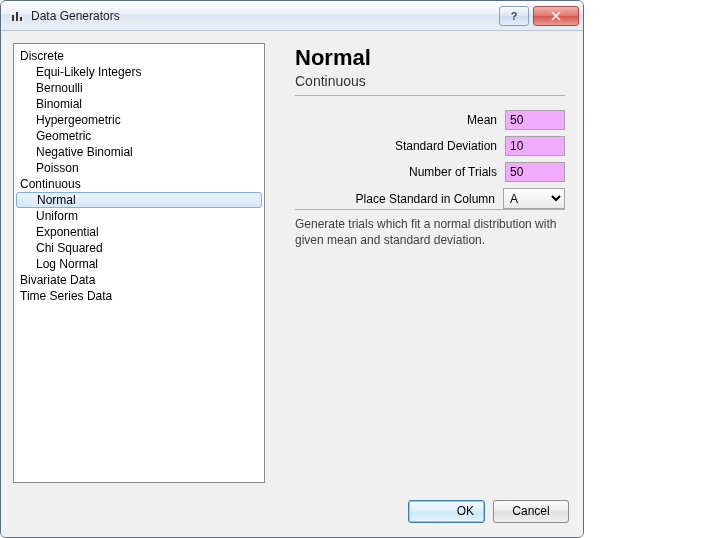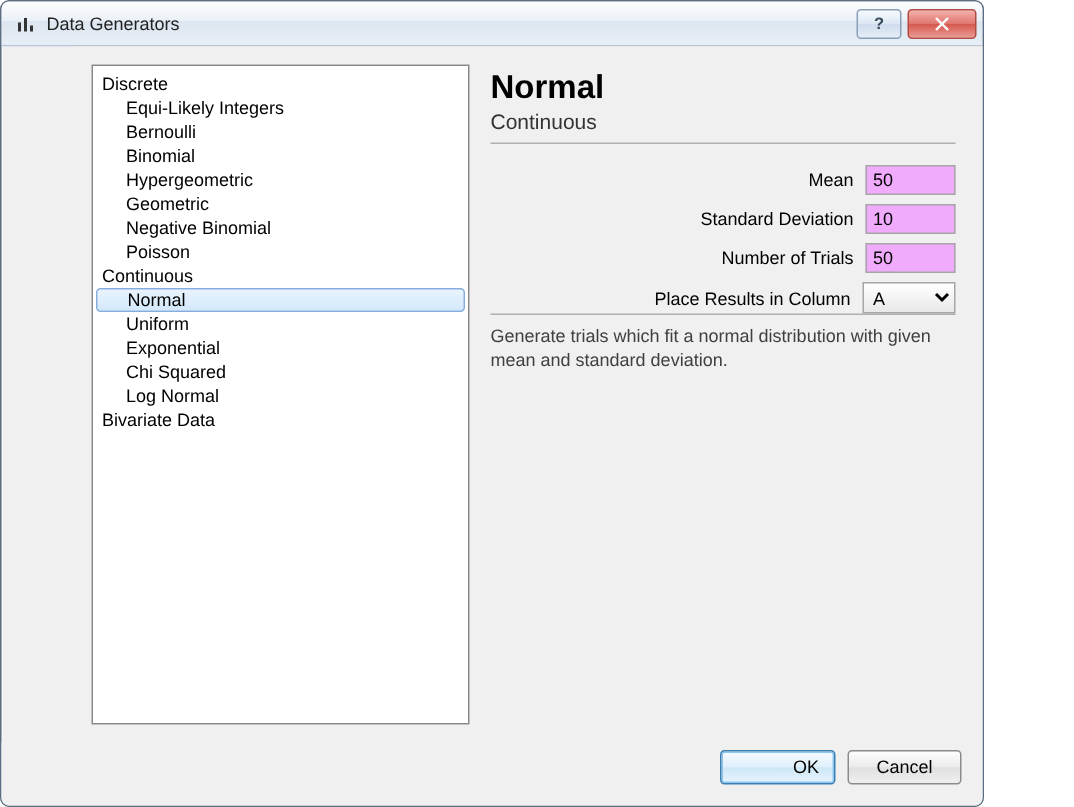--- a/index.html
+++ b/index.html
@@ -5,21 +5,21 @@
 * { box-sizing: border-box; margin: 0; padding: 0; }
 body {
   font-family: "Segoe UI", Tahoma, sans-serif;
   font-size: 12px;
   background: #fff;
   width: 716px;
   height: 538px;
   overflow: hidden;
 }
 .window {
-  width: 656px;
+  width: 584px;
   height: 538px;
   border: 1px solid #5a6d82;
   border-radius: 6px;
   background: #f0f0f0;
   display: flex;
   flex-direction: column;
   box-shadow: inset 0 0 0 1px rgba(255,255,255,0.4);
 }
 .titlebar {
   height: 30px;
@@ -55,23 +55,22 @@
 .win-btn.close {
   background: linear-gradient(to bottom, #f4b1ab, #e07870 48%, #d55a50 52%, #e99a93);
   border-color: #b04a42;
   color: #fff;
   width: 46px;
 }
 .content {
   flex: 1;
   display: flex;
   padding: 12px;
-  gap: 12px;
+  gap: 28px;
   background: #f0f0f0;
-  margin-left: 48px;
 }
 .tree {
   width: 252px;
   background: #fff;
   border: 1px solid #888;
   overflow: auto;
   padding: 4px 0;
 }
 .tree-cat {
   padding: 1px 6px;
@@ -210,41 +209,42 @@
         <div class="tree-item">Geometric</div>
         <div class="tree-item">Negative Binomial</div>
         <div class="tree-item">Poisson</div>
         <div class="tree-cat">Continuous</div>
         <div class="tree-item selected">Normal</div>
         <div class="tree-item">Uniform</div>
         <div class="tree-item">Exponential</div>
         <div class="tree-item">Chi Squared</div>
         <div class="tree-item">Log Normal</div>
         <div class="tree-cat">Bivariate Data</div>
+        <div class="tree-cat">Time Series Data</div>
       </div>
 
     <div class="details">
       <h1>Normal</h1>
       <div class="subtitle">Continuous</div>
 
       <div class="form-rows">
         <div class="form-row">
           <label>Mean</label>
           <input type="text" value="50" style="">
         </div>
         <div class="form-row">
           <label>Standard Deviation</label>
           <input type="text" value="10" style="">
         </div>
         <div class="form-row">
           <label>Number of Trials</label>
           <input type="text" value="50" style="">
         </div>
         <div class="form-row">
-          <label>Place Results in Column</label>
+          <label>Place Standard in Column</label>
           <select>
             <option>A</option>
           </select>
         </div>
       </div>
 
       <div class="description">Generate trials which fit a normal distribution with given mean and standard deviation.</div>
     </div>
   </div>
 

